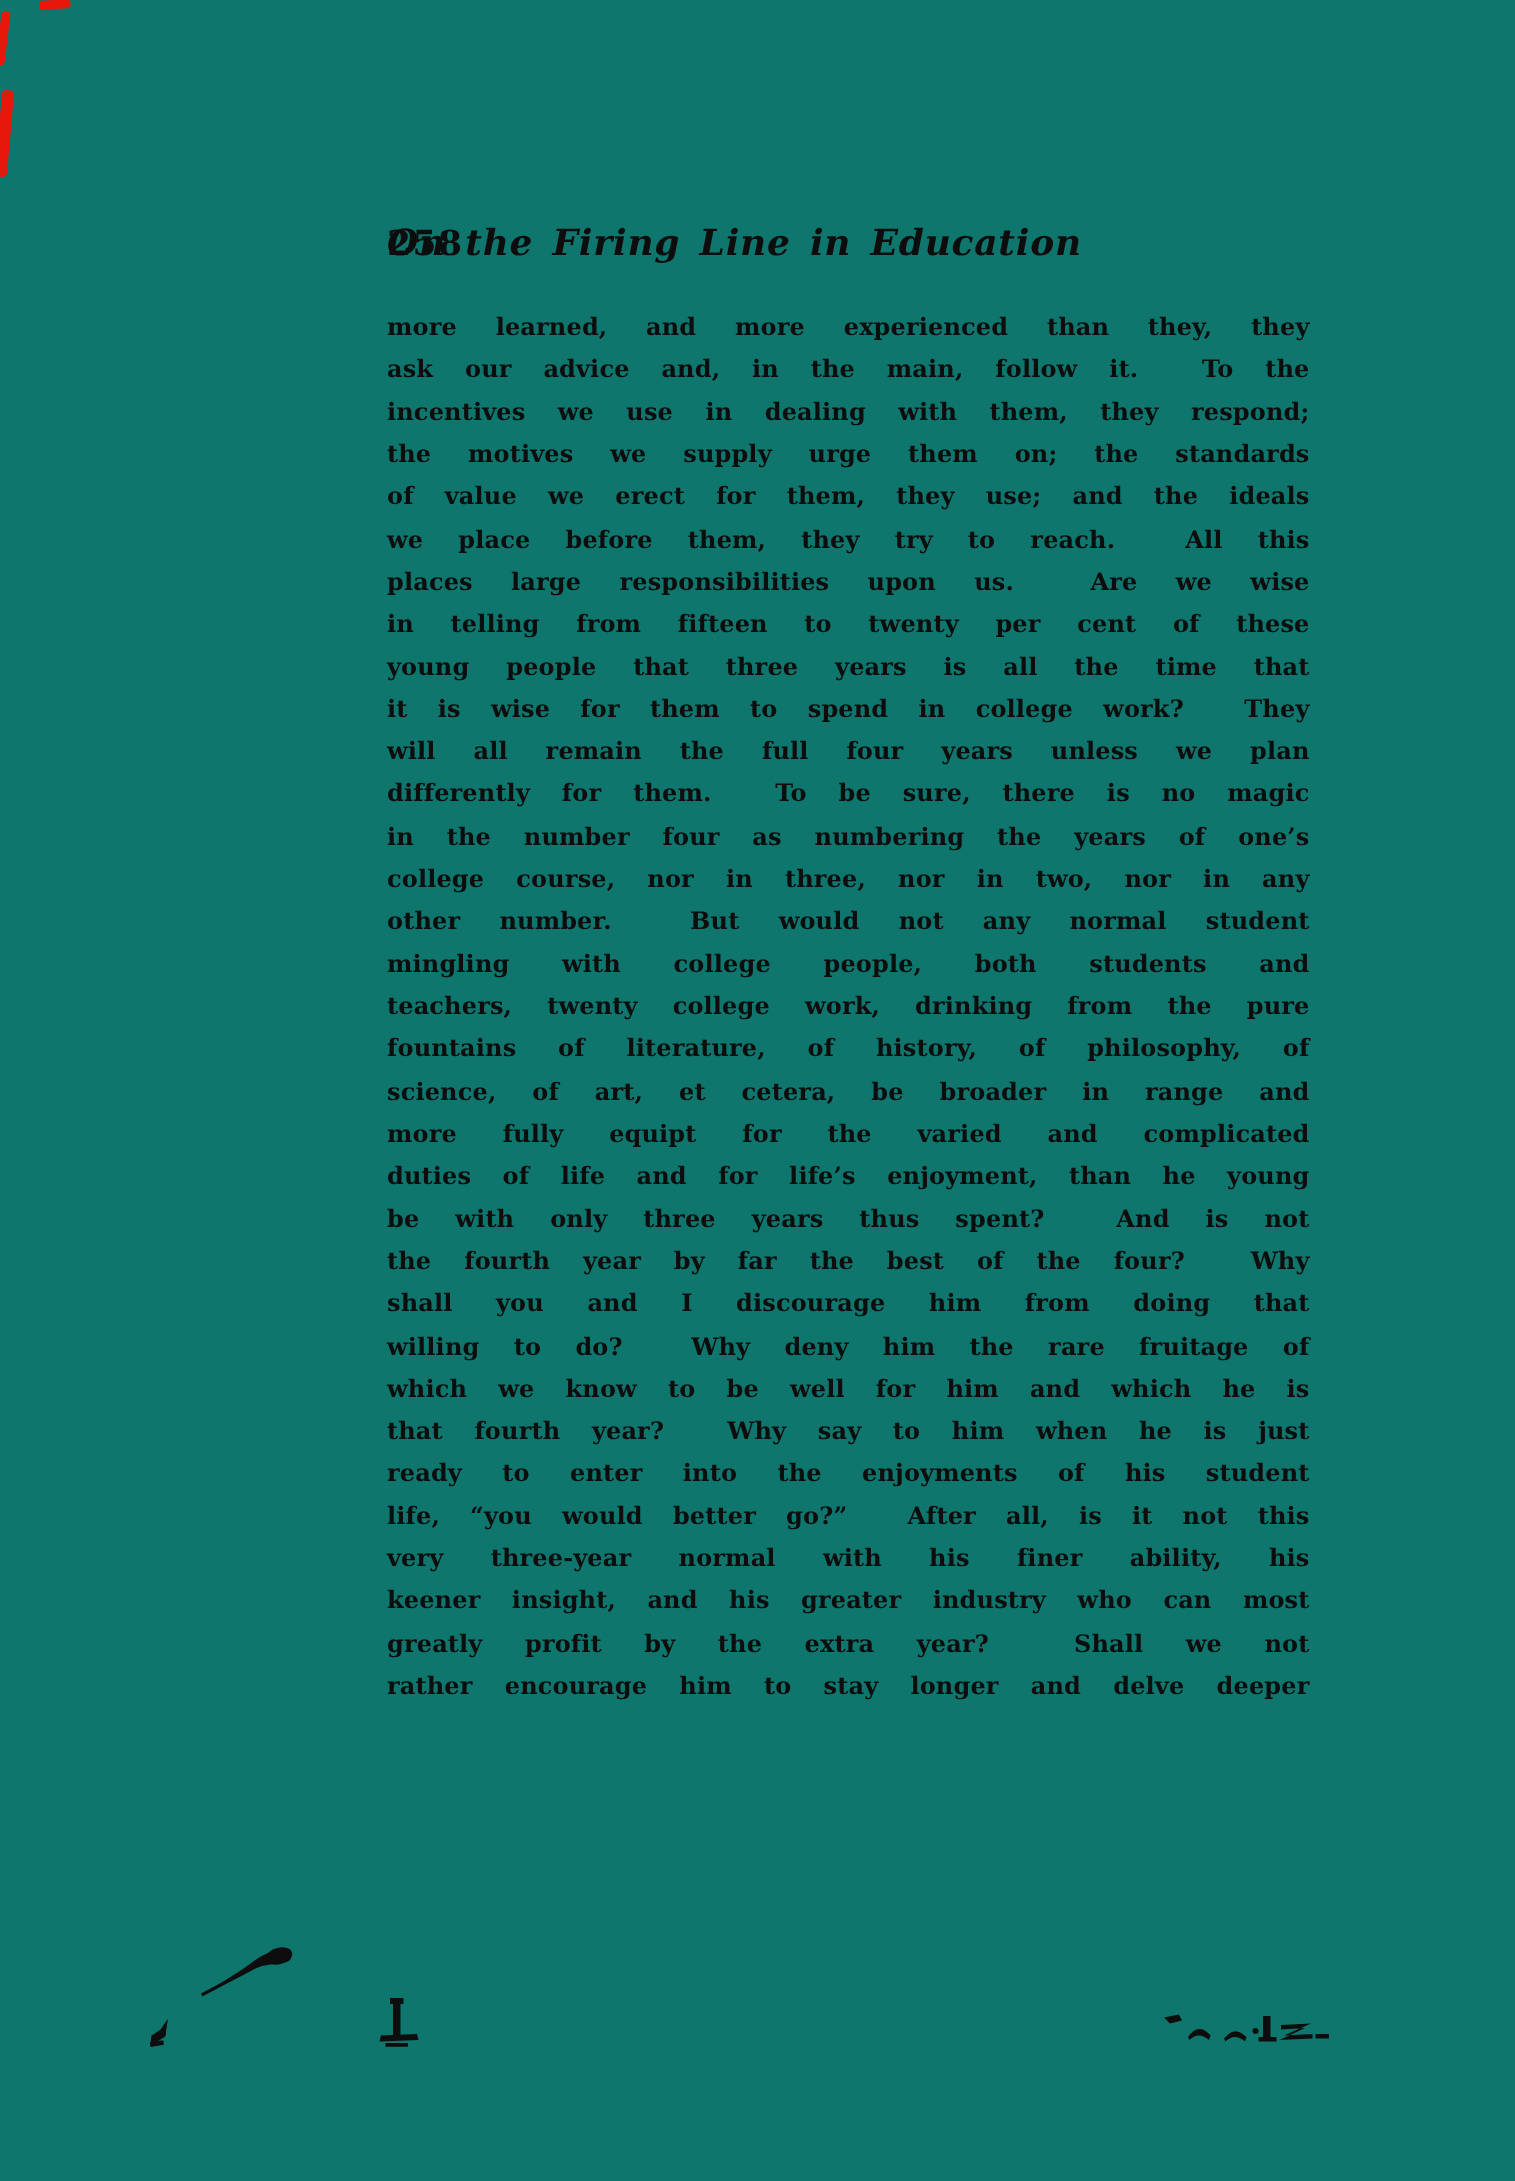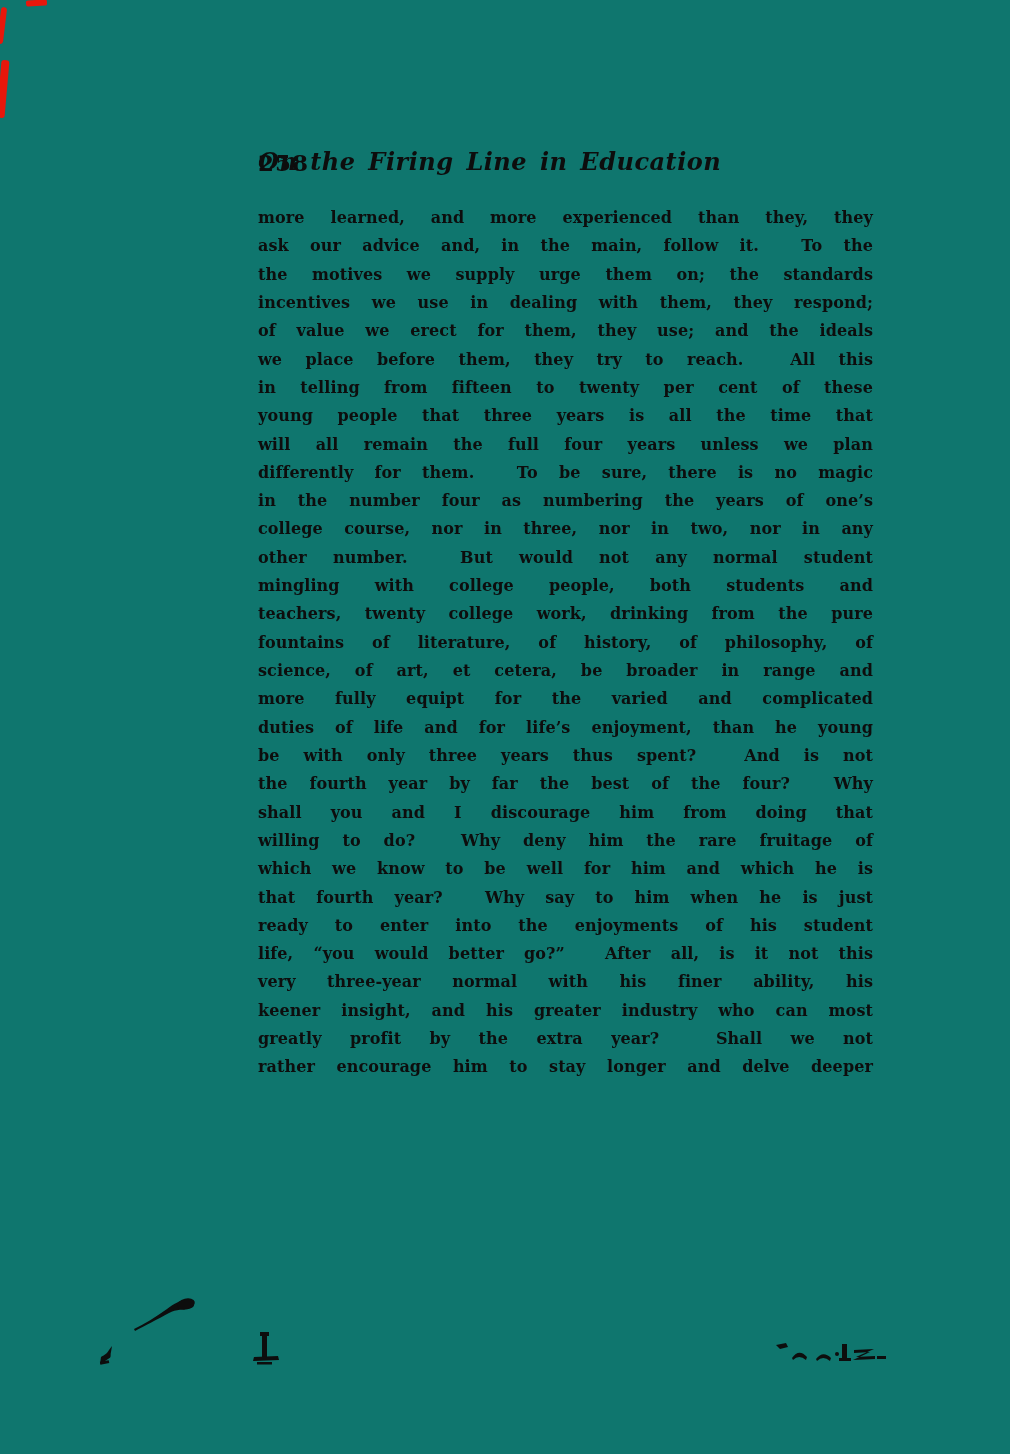--- a/index.html
+++ b/index.html
@@ -103,26 +103,28 @@
   <div class="red-mark red-mark-left-2"></div>
 
   <div class="running-header">
     <span class="page-number">258</span>
     <span class="running-title">On the Firing Line in Education</span>
   </div>
 
   <div class="body-text">
       <div class="text-line">more learned, and more experienced than they, they</div>
       <div class="text-line">ask our advice and, in the main, follow it.&nbsp; To the</div>
+      <div class="text-line">incentives we use in dealing with them, they respond;</div>
       <div class="text-line">the motives we supply urge them on; the standards</div>
-      <div class="text-line">incentives we use in dealing with them, they respond;</div>
       <div class="text-line">of value we erect for them, they use; and the ideals</div>
       <div class="text-line">we place before them, they try to reach.&nbsp; All this</div>
+      <div class="text-line">places large responsibilities upon us.&nbsp; Are we wise</div>
       <div class="text-line">in telling from fifteen to twenty per cent of these</div>
       <div class="text-line">young people that three years is all the time that</div>
+      <div class="text-line">it is wise for them to spend in college work?&nbsp; They</div>
       <div class="text-line">will all remain the full four years unless we plan</div>
       <div class="text-line">differently for them.&nbsp; To be sure, there is no magic</div>
       <div class="text-line">in the number four as numbering the years of one’s</div>
       <div class="text-line">college course, nor in three, nor in two, nor in any</div>
       <div class="text-line">other number.&nbsp; But would not any normal student</div>
       <div class="text-line">mingling with college people, both students and</div>
       <div class="text-line">teachers, twenty college work, drinking from the pure</div>
       <div class="text-line">fountains of literature, of history, of philosophy, of</div>
       <div class="text-line">science, of art, et cetera, be broader in range and</div>
       <div class="text-line">more fully equipt for the varied and complicated</div>

